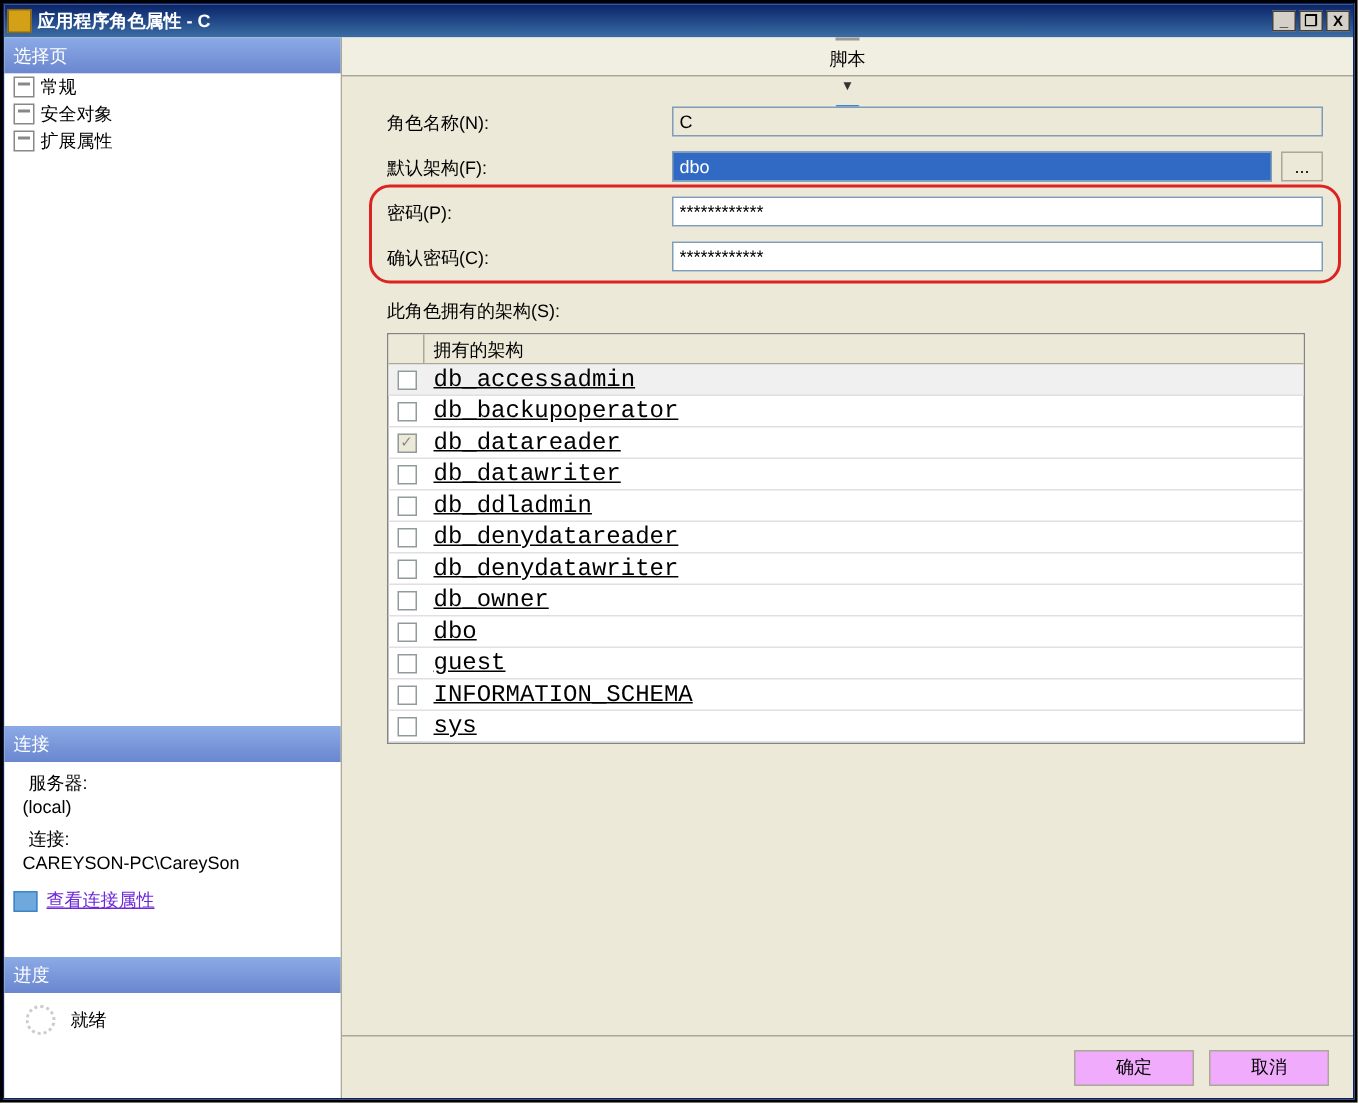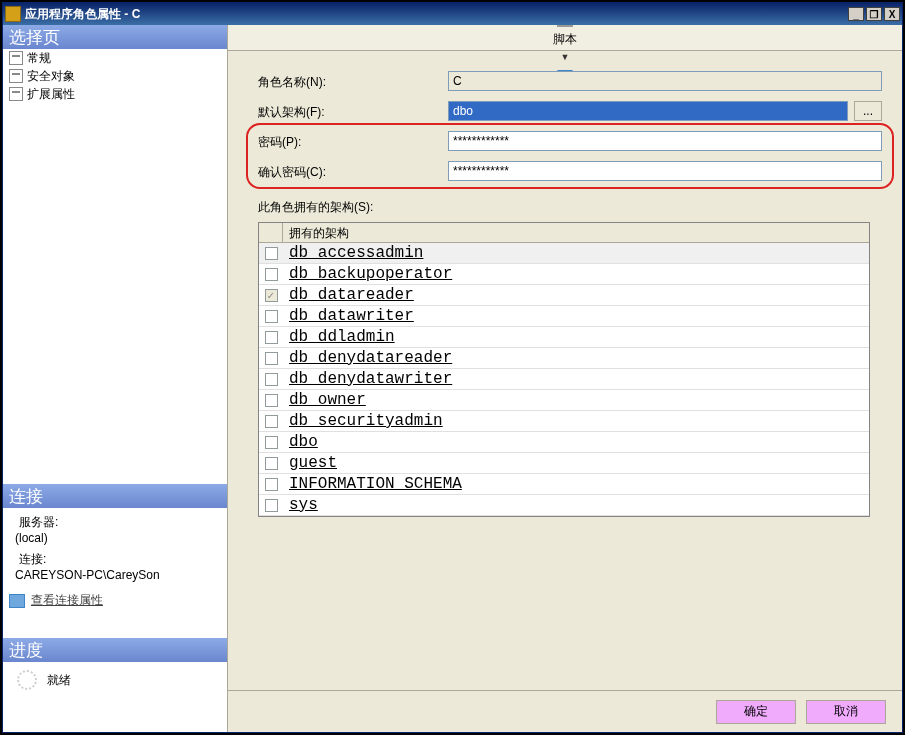--- a/index.html
+++ b/index.html
@@ -5,32 +5,32 @@
 * { box-sizing: border-box; margin: 0; padding: 0; }
 body { font-family: "Microsoft YaHei", SimSun, Tahoma, sans-serif; font-size: 12px; background: #000; width: 905px; height: 735px; overflow: hidden; }
 .window { width: 901px; height: 731px; margin: 2px; background: #ece9d8; border: 1px solid #0a246a; display: flex; flex-direction: column; }
 .titlebar { height: 22px; background: linear-gradient(#0a246a, #3b6ea5); color: #fff; display: flex; align-items: center; padding: 0 2px; font-size: 12px; font-weight: bold; }
 .titlebar .app-icon { width: 16px; height: 16px; background: #d4a017; border: 1px solid #8b6914; margin-right: 4px; }
 .titlebar .title-text { flex: 1; }
 .winbtns { display: flex; gap: 2px; }
 .winbtn { width: 16px; height: 14px; background: #d4d0c8; border: 1px solid #404040; color: #000; font-size: 10px; display: flex; align-items: center; justify-content: center; cursor: pointer; font-family: Arial; }
 .body-area { flex: 1; display: flex; }
 .sidebar { width: 225px; background: #ece9d8; display: flex; flex-direction: column; border-right: 1px solid #aca899; }
-.side-section-hdr { background: #7a96df; background: linear-gradient(#8caae6, #6a86cf); color: #fff; height: 20px; display: flex; align-items: center; padding: 12px 6px; font-size: 17px; }
+.side-section-hdr { background: #7a96df; background: linear-gradient(#8caae6, #6a86cf); color: #fff; height: 20px; display: flex; align-items: center; padding: 12px 6px; font-size: 12px; }
 .side-section-body { flex: 0 0 auto; background: #fff; padding: 0 6px; }
 .side-section-body.flex1 { flex: 1; }
 .nav-item { display: flex; align-items: center; height: 18px; cursor: pointer; }
 .nav-icon { width: 14px; height: 14px; margin-right: 4px; }
 .nav-icon.page { background: #fff; border: 1px solid #888; position: relative; }
 .nav-icon.page::after { content: ""; position: absolute; width: 8px; height: 2px; background: #888; top: 3px; left: 2px; }
 .conn-label { color: #000; margin-top: 6px; margin-left: 10px; }
 .conn-value { color: #000; margin-left: 6px; margin-bottom: 2px; }
 .link-row { display: flex; align-items: center; margin-top: 10px; }
 .link-icon { width: 16px; height: 14px; background: #6fa8dc; border: 1px solid #3d85c6; margin-right: 6px; }
-.link-text { color: #404040; text-decoration: underline; cursor: pointer; }
+.link-text { color: #6d28d9; text-decoration: underline; cursor: pointer; }
 .progress-row { display: flex; align-items: center; padding: 8px; }
 .spinner { width: 20px; height: 20px; border: 2px dotted #ccc; border-radius: 50%; margin-right: 10px; }
 .main { flex: 1; background: #ece9d8; display: flex; flex-direction: column; }
 .toolbar { height: 26px; background: #f1efe2; border-bottom: 1px solid #aca899; display: flex; align-items: center; padding: 0 6px; gap: 4px; flex-direction: column; }
 .tool-icon { width: 16px; height: 16px; }
 .tb-script { background: linear-gradient(#fff,#d4d0c8); border: 1px solid #999; }
 .tb-help { background: #6fa8dc; border: 1px solid #3d85c6; border-radius: 2px; }
 .tb-drop { font-size: 9px; color: #333; }
 .tb-sep { width: 1px; height: 18px; background: #aca899; }
 .content { flex: 1; padding: 20px 20px 10px 30px; overflow: auto; }
@@ -192,26 +192,20 @@
               <div class="schema-row">
                 <div class="cell-chk">
                   <div class="chk"></div>
                 </div>
                 <div class="cell-name">db_owner</div>
               </div>
               <div class="schema-row">
                 <div class="cell-chk">
                   <div class="chk"></div>
                 </div>
-                <div class="cell-name">db_securityadmin</div>
-              </div>
-              <div class="schema-row">
-                <div class="cell-chk">
-                  <div class="chk"></div>
-                </div>
                 <div class="cell-name">dbo</div>
               </div>
               <div class="schema-row">
                 <div class="cell-chk">
                   <div class="chk"></div>
                 </div>
                 <div class="cell-name">guest</div>
               </div>
               <div class="schema-row">
                 <div class="cell-chk">

